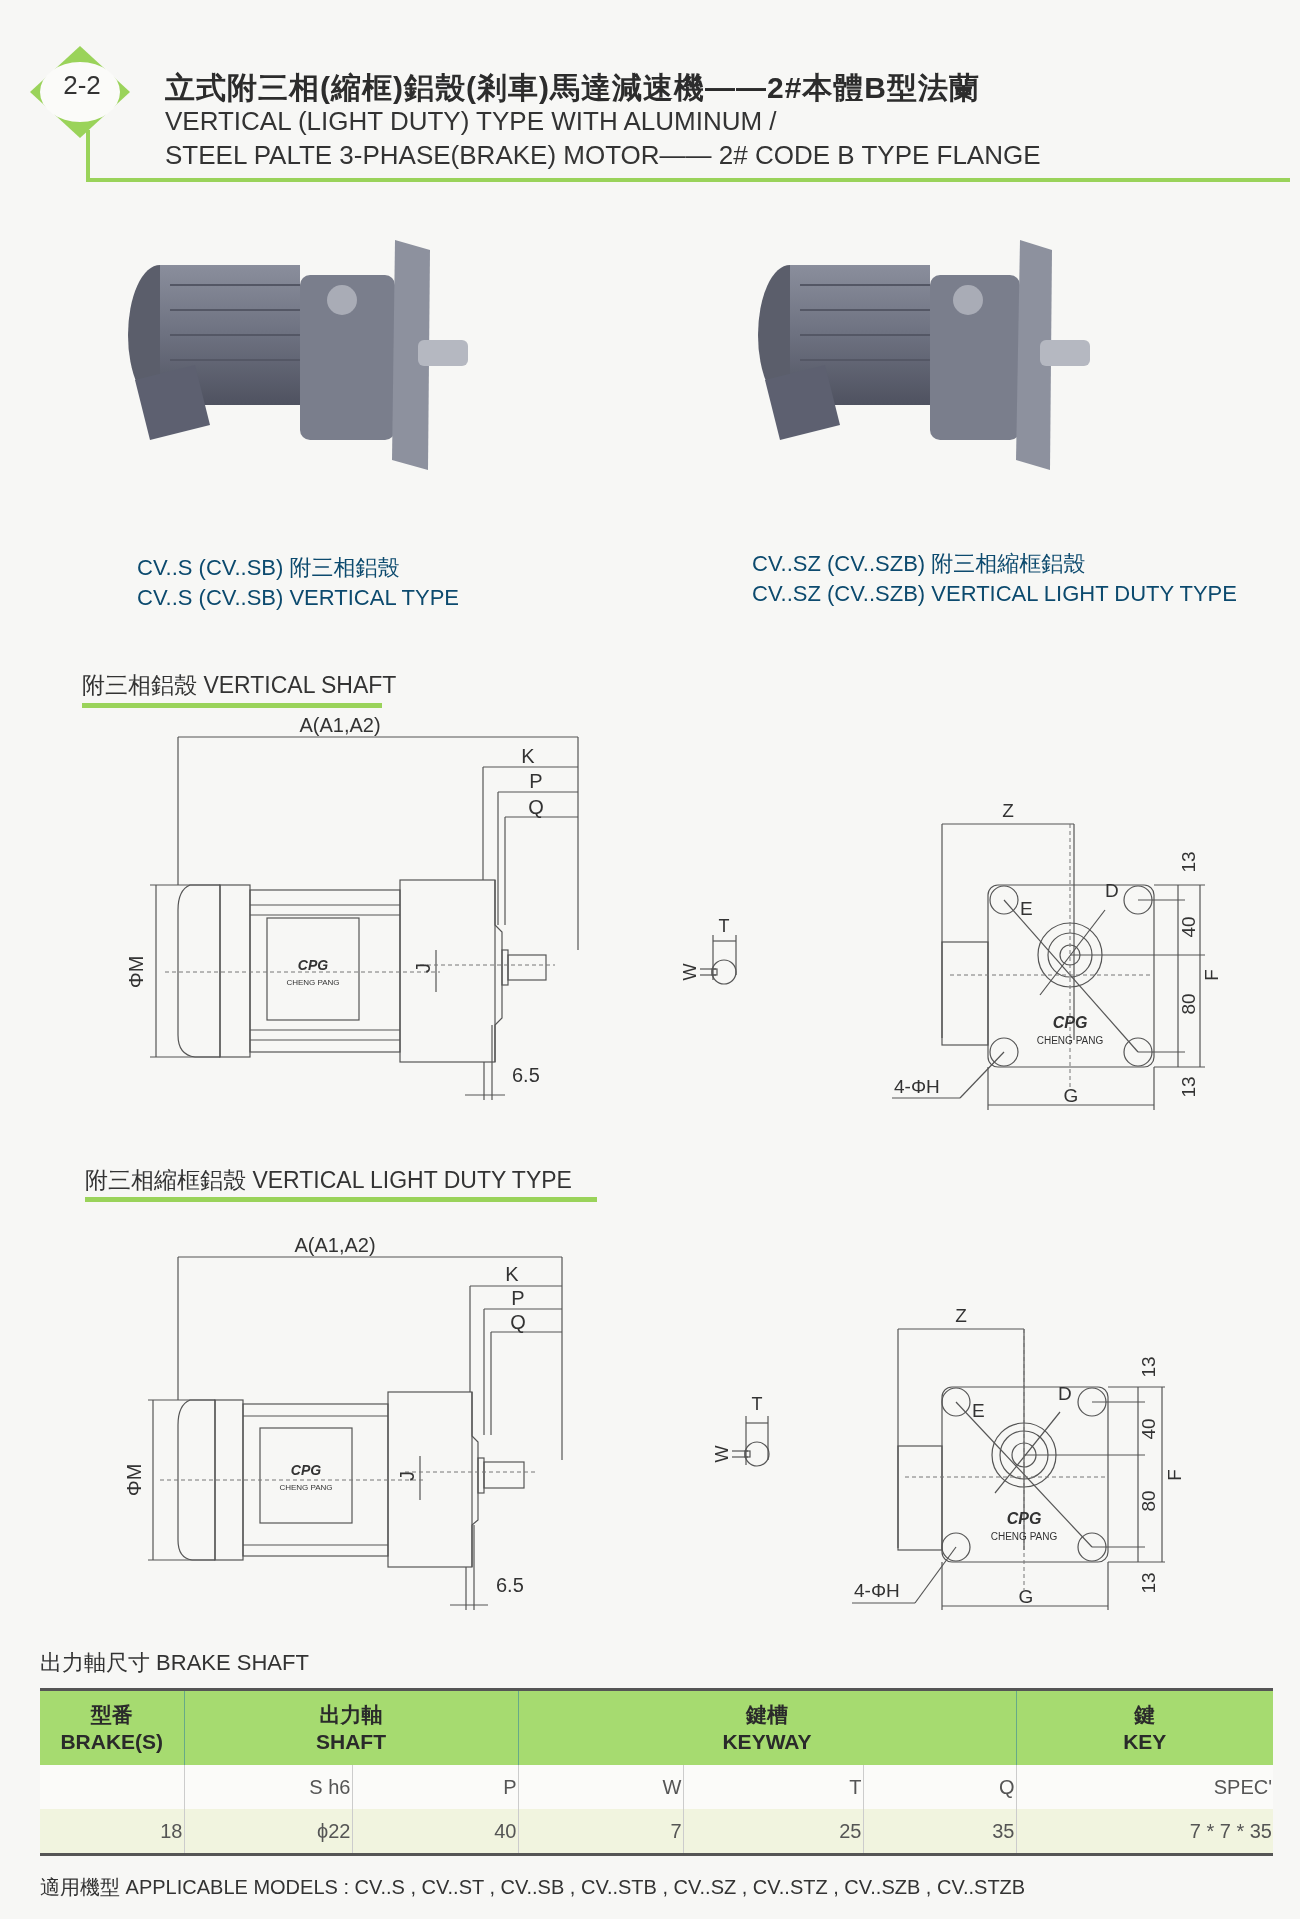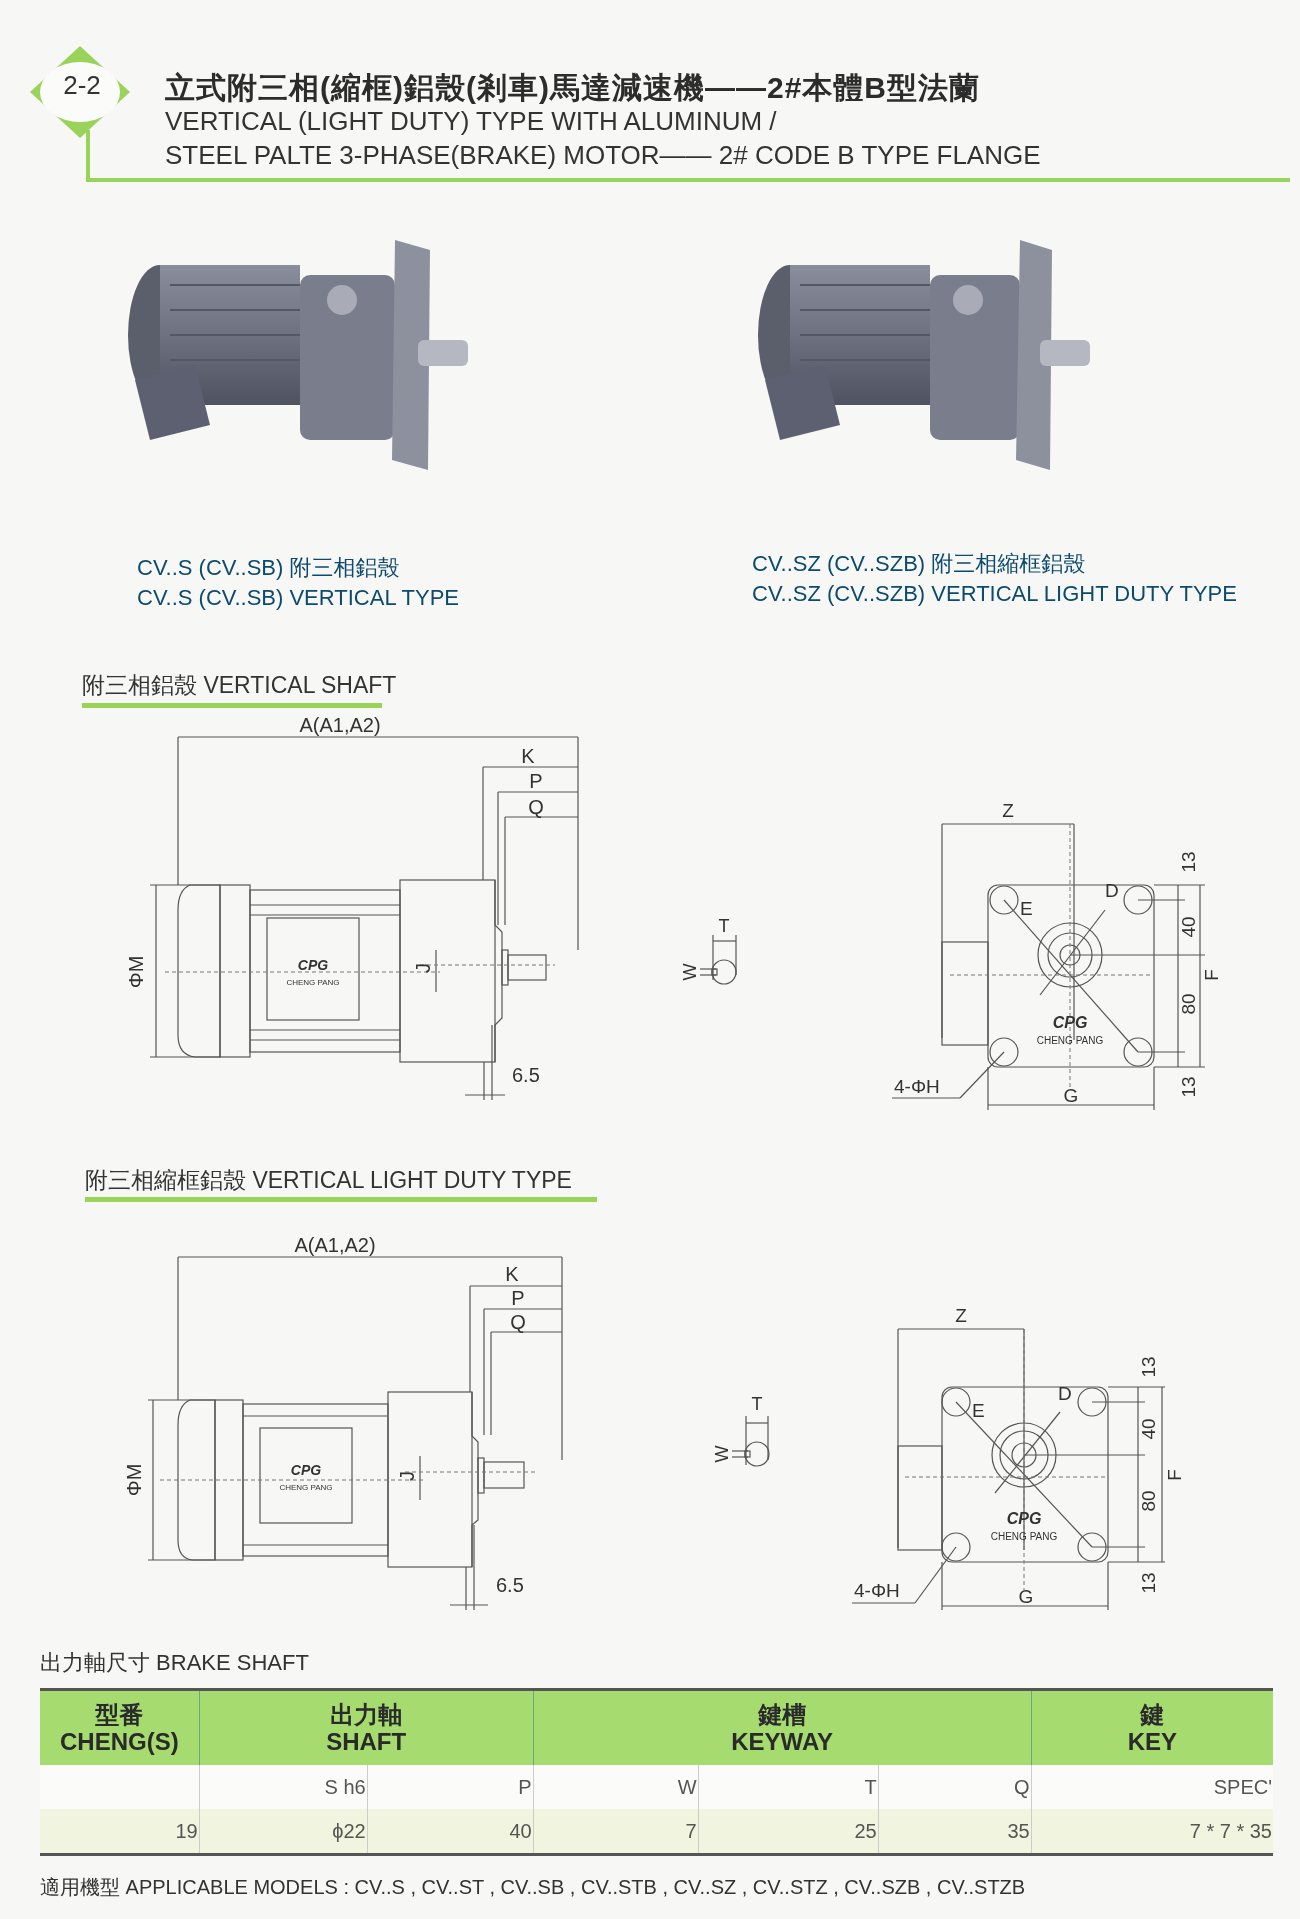--- a/index.html
+++ b/index.html
@@ -17,21 +17,21 @@
   
   .photo{width:420px;height:260px;}
   .cap{font-size:22px;color:#0c4a6e;line-height:30px;}
   .sect{font-size:23px;color:#333;}
   .uline{height:5px;background:#9ad35a;}
   svg text{font-family:"Liberation Sans","DejaVu Sans",sans-serif;}
   
   .tbl-title{left:40px;top:1648px;font-size:22px;color:#333;}
   table.spec{position:absolute;left:40px;top:1688px;width:1233px;border-collapse:collapse;
              border-top:3px solid #555;border-bottom:3px solid #555;}
-  table.spec th{background:#a6db70;font-weight:bold;font-size:24px;color:#2a2a2a;line-height:27px;
+  table.spec th{background:#a6db70;font-weight:bold;font-size:21px;color:#2a2a2a;line-height:27px;
                 padding:10px 20px;text-align:center;border-right:1px solid #6a8;}
   table.spec th:last-child{border-right:none;}
   table.spec td{text-align:right;font-size:20px;color:#555;height:42px;border-right:1px solid #ccc;}
   table.spec td:last-child{border-right:none;}
   table.spec tr.sub td{background:#fbfbf9;}
   table.spec tr.val td{background:#f1f4df;}
   .models{left:40px;top:1874px;font-size:20px;color:#333;}
 </style>
 </head>
 <body>
@@ -330,21 +330,21 @@
       <col style="width:166px">
     <col style="width:165px">
       <col style="width:180px">
       <col style="width:153px">
       <col>
   </colgroup>
   <tbody>
       <tr>
     <th>
           <div>型番</div>
-          <div>CHENG(S)</div>
+          <div>BRAKE(S)</div>
         </th>
     <th colspan="2">
           <div>出力軸</div>
           <div>SHAFT</div>
         </th>
     <th colspan="3">
           <div>鍵槽</div>
           <div>KEYWAY</div>
         </th>
     <th>
@@ -355,21 +355,21 @@
   <tr class="sub">
     <td></td>
     <td>S h6</td>
     <td>P</td>
     <td>W</td>
     <td>T</td>
     <td>Q</td>
     <td>SPEC'</td>
   </tr>
   <tr class="val">
-    <td>19</td>
+    <td>18</td>
     <td>ϕ22</td>
     <td>40</td>
     <td>7</td>
     <td>25</td>
     <td>35</td>
     <td>7 * 7 * 35</td>
   </tr>
 </tbody>
   </table>
 

